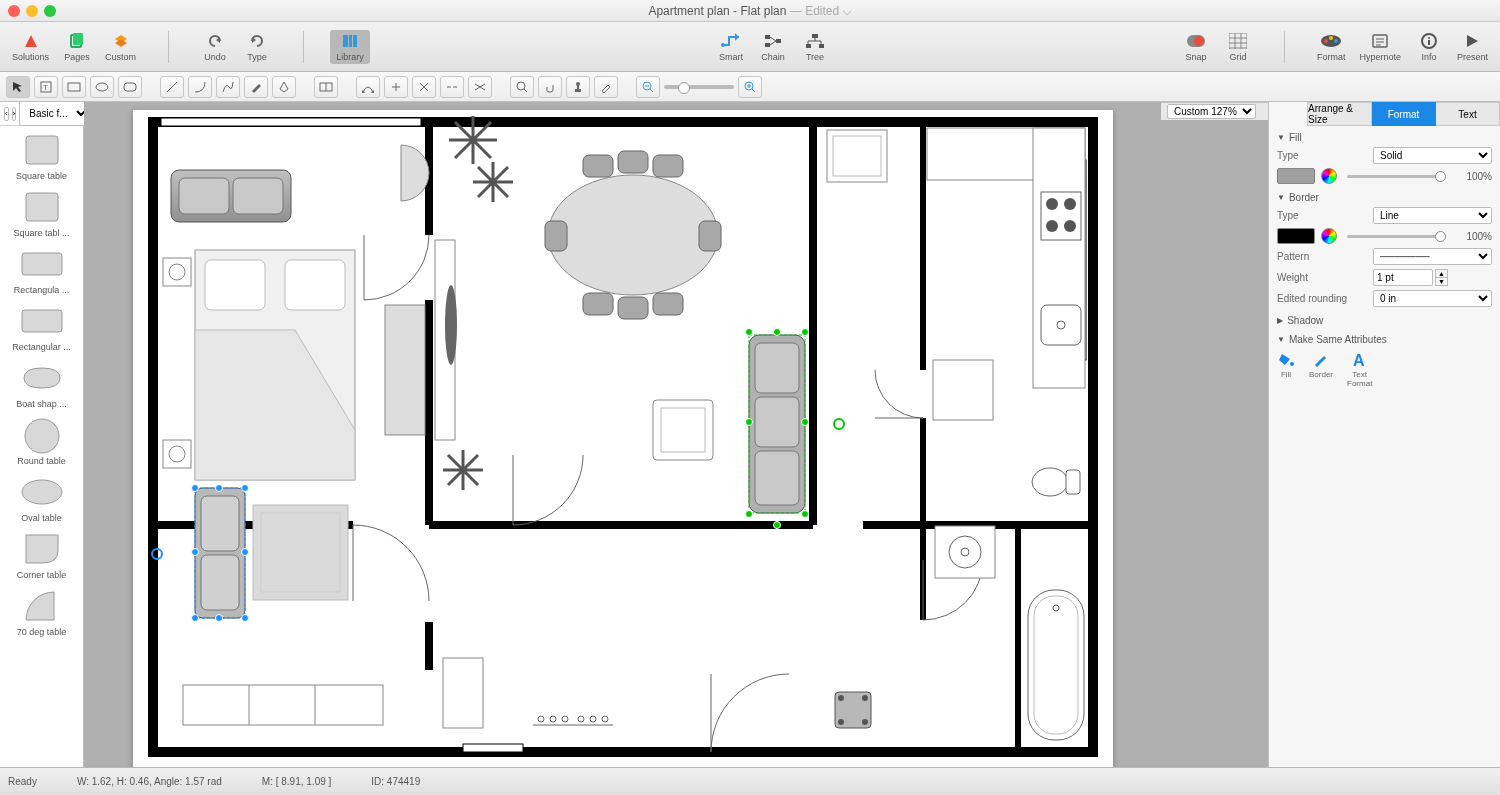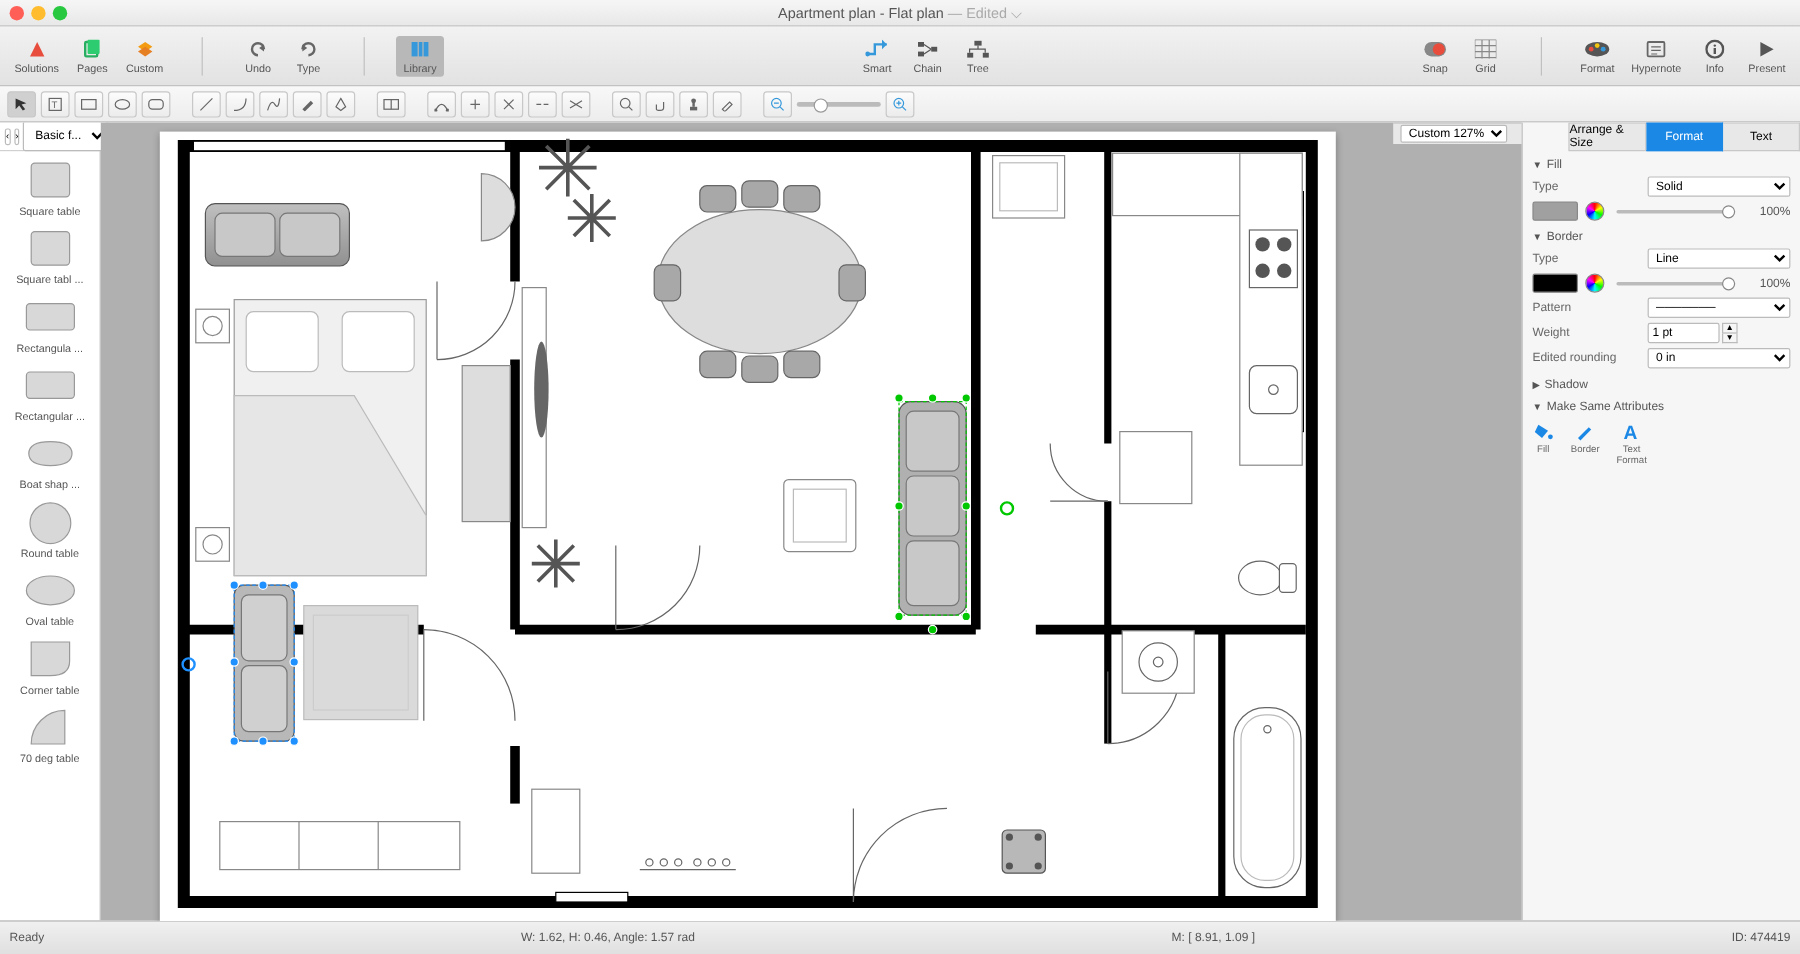--- a/index.html
+++ b/index.html
@@ -82,21 +82,21 @@
 .color-wheel { width: 16px; height: 16px; border-radius: 50%; background: conic-gradient(red,yellow,lime,cyan,blue,magenta,red); border: 1px solid #888; cursor: pointer; }
 .slider-track { flex: 1; height: 3px; background: #bbb; border-radius: 2px; position: relative; margin: 0 4px; }
 .slider-thumb { position: absolute; top: -4px; width: 11px; height: 11px; background: #fff; border: 1px solid #888; border-radius: 50%; }
 .pct { font-size: 10px; color: #555; width: 36px; text-align: right; }
 .attr-btns { display: flex; gap: 14px; margin-top: 6px; }
 .attr-btn { display: flex; flex-direction: column; align-items: center; cursor: pointer; }
 .attr-btn .aico { width: 18px; height: 18px; }
 .attr-btn .albl { font-size: 8px; color: #666; margin-top: 2px; text-align:center; line-height:1.1; }
 
 
-.statusbar { height: 28px; background: linear-gradient(#f0f0f0,#e0e0e0); border-top: 1px solid #b8b8b8; display: flex; align-items: center; padding: 0 8px; font-size: 10px; color: #555; gap: 40px; justify-content: space-between; }
+.statusbar { height: 28px; background: linear-gradient(#f0f0f0,#e0e0e0); border-top: 1px solid #b8b8b8; display: flex; align-items: center; padding: 0 8px; font-size: 10px; color: #555; gap: 40px; }
 
 
 .sel-handle { position: absolute; width: 8px; height: 8px; border-radius: 50%; border: 1px solid #fff; }
 .sel-handle.blue { background: #1e90ff; }
 .sel-handle.green { background: #00c800; }
 .rot-handle { position: absolute; width: 12px; height: 12px; border: 2px solid; border-radius: 50%; border-top-color: transparent; }
 
 
 svg { display: block; }
 </style>

